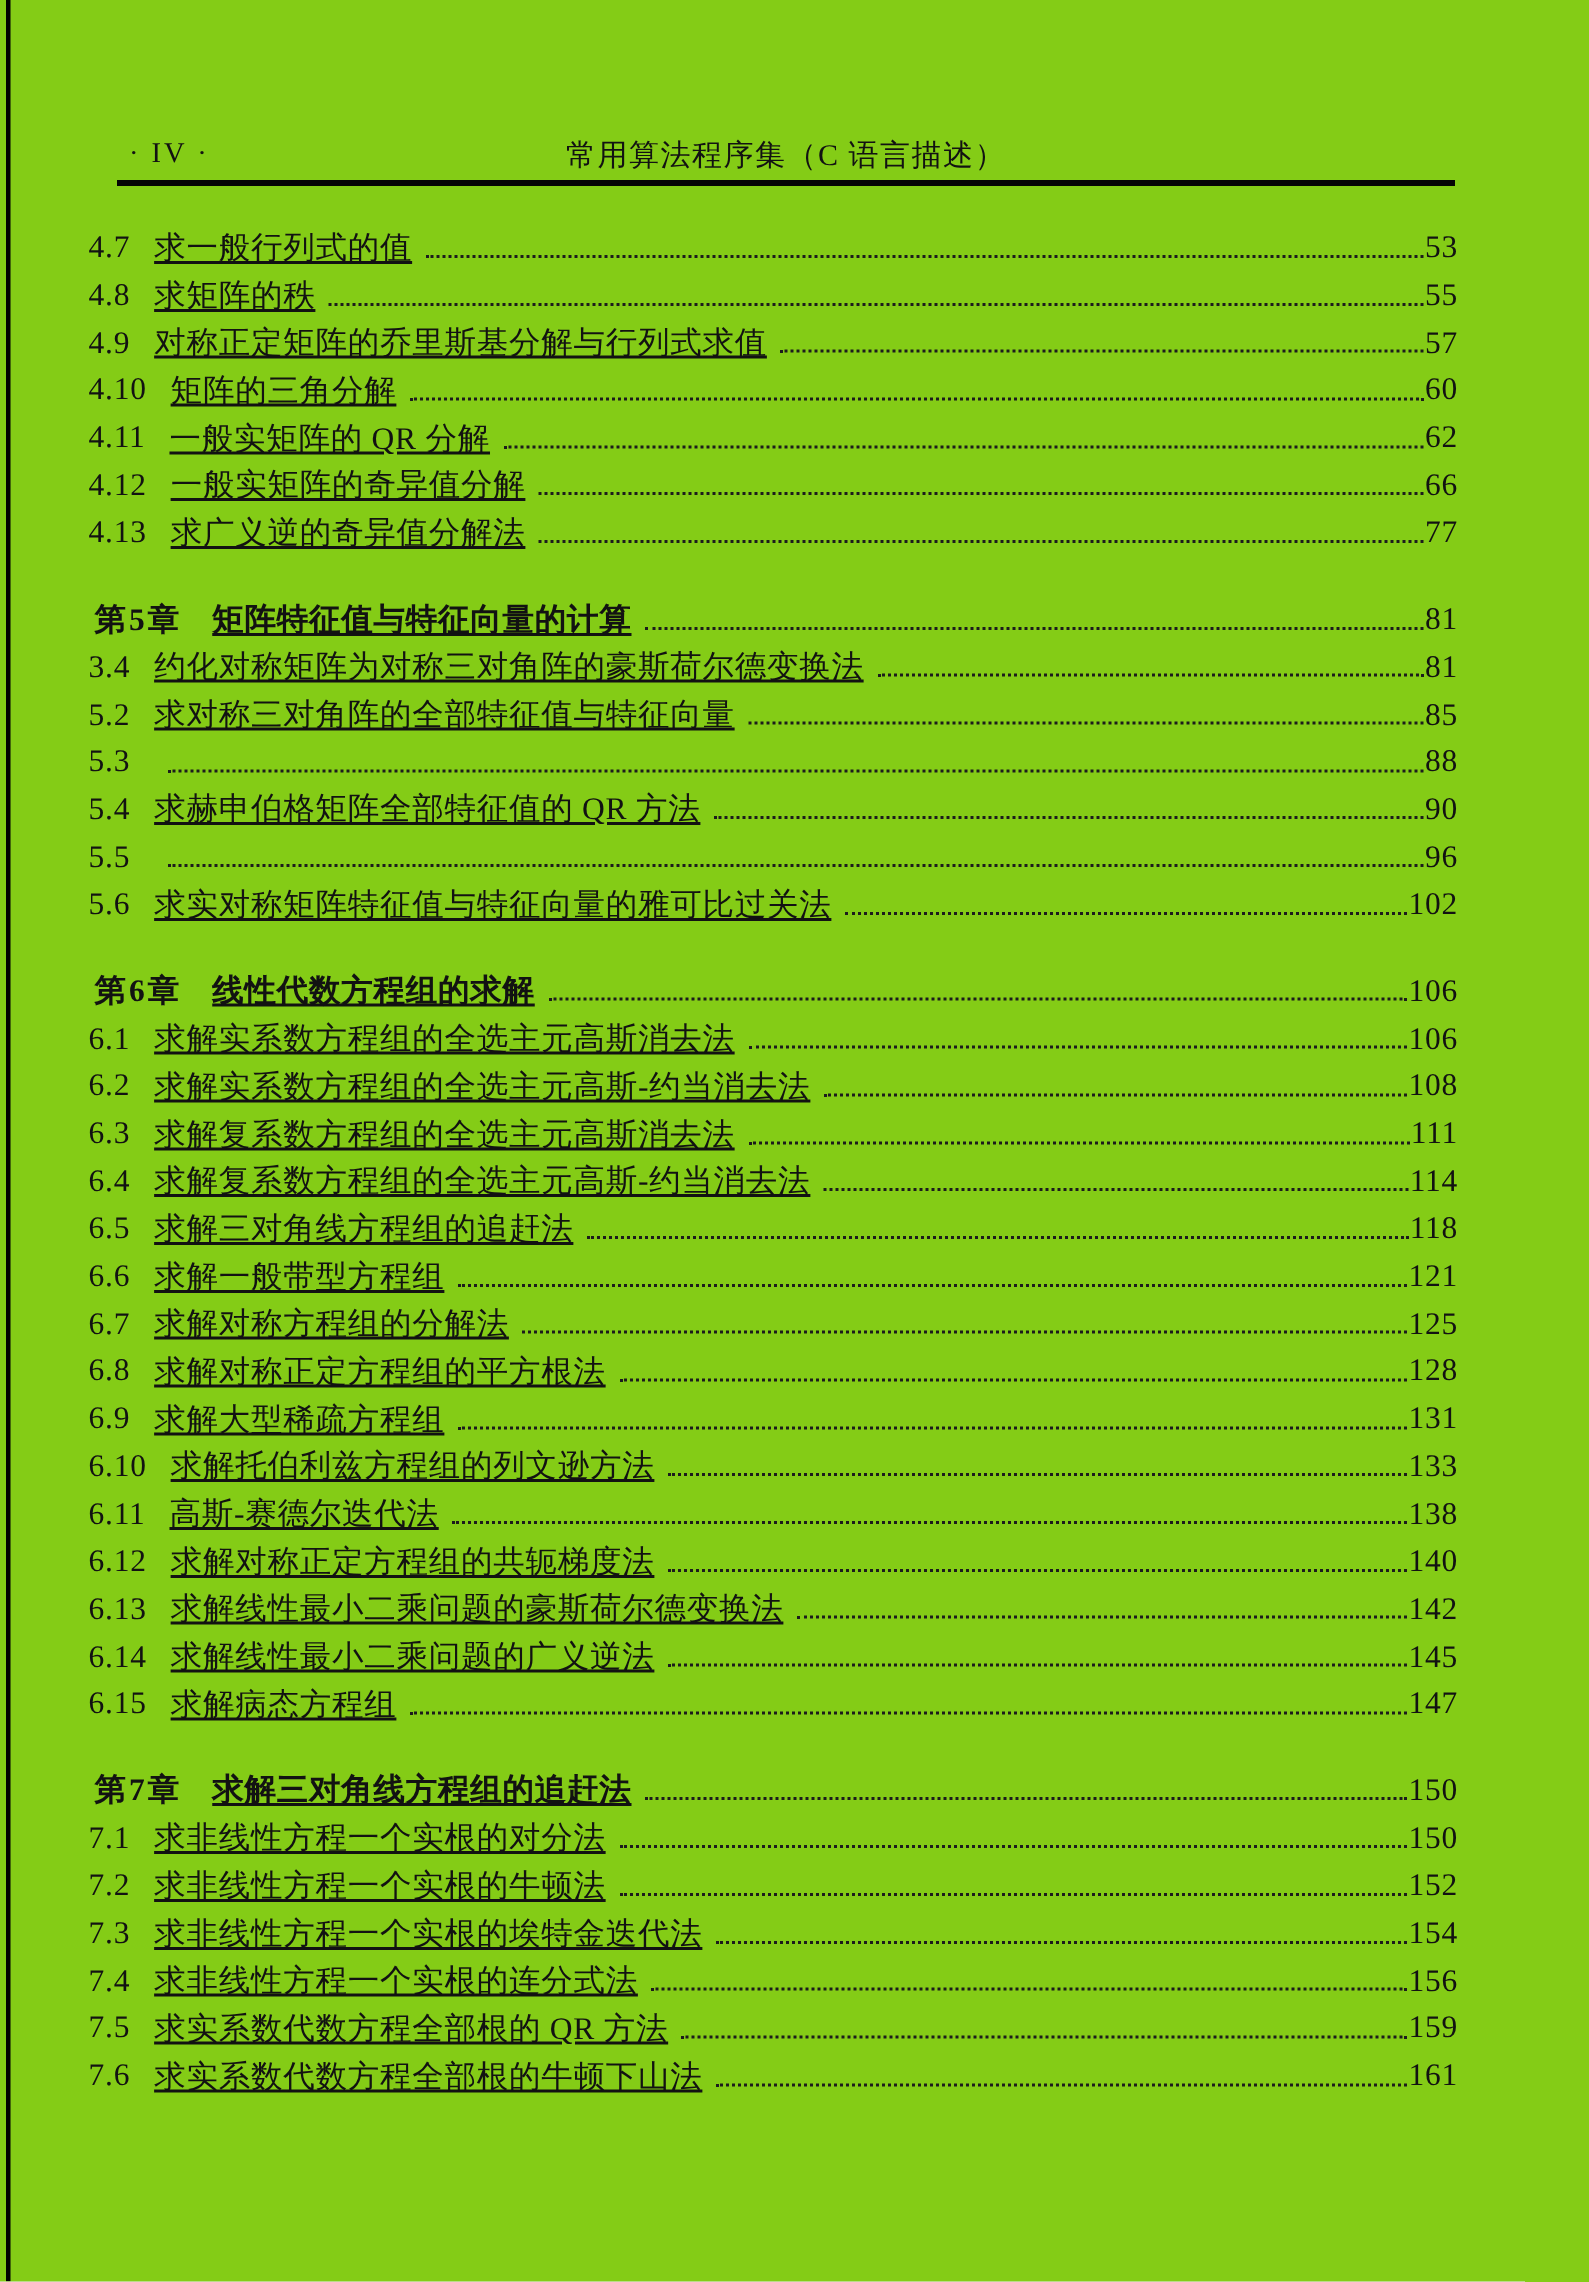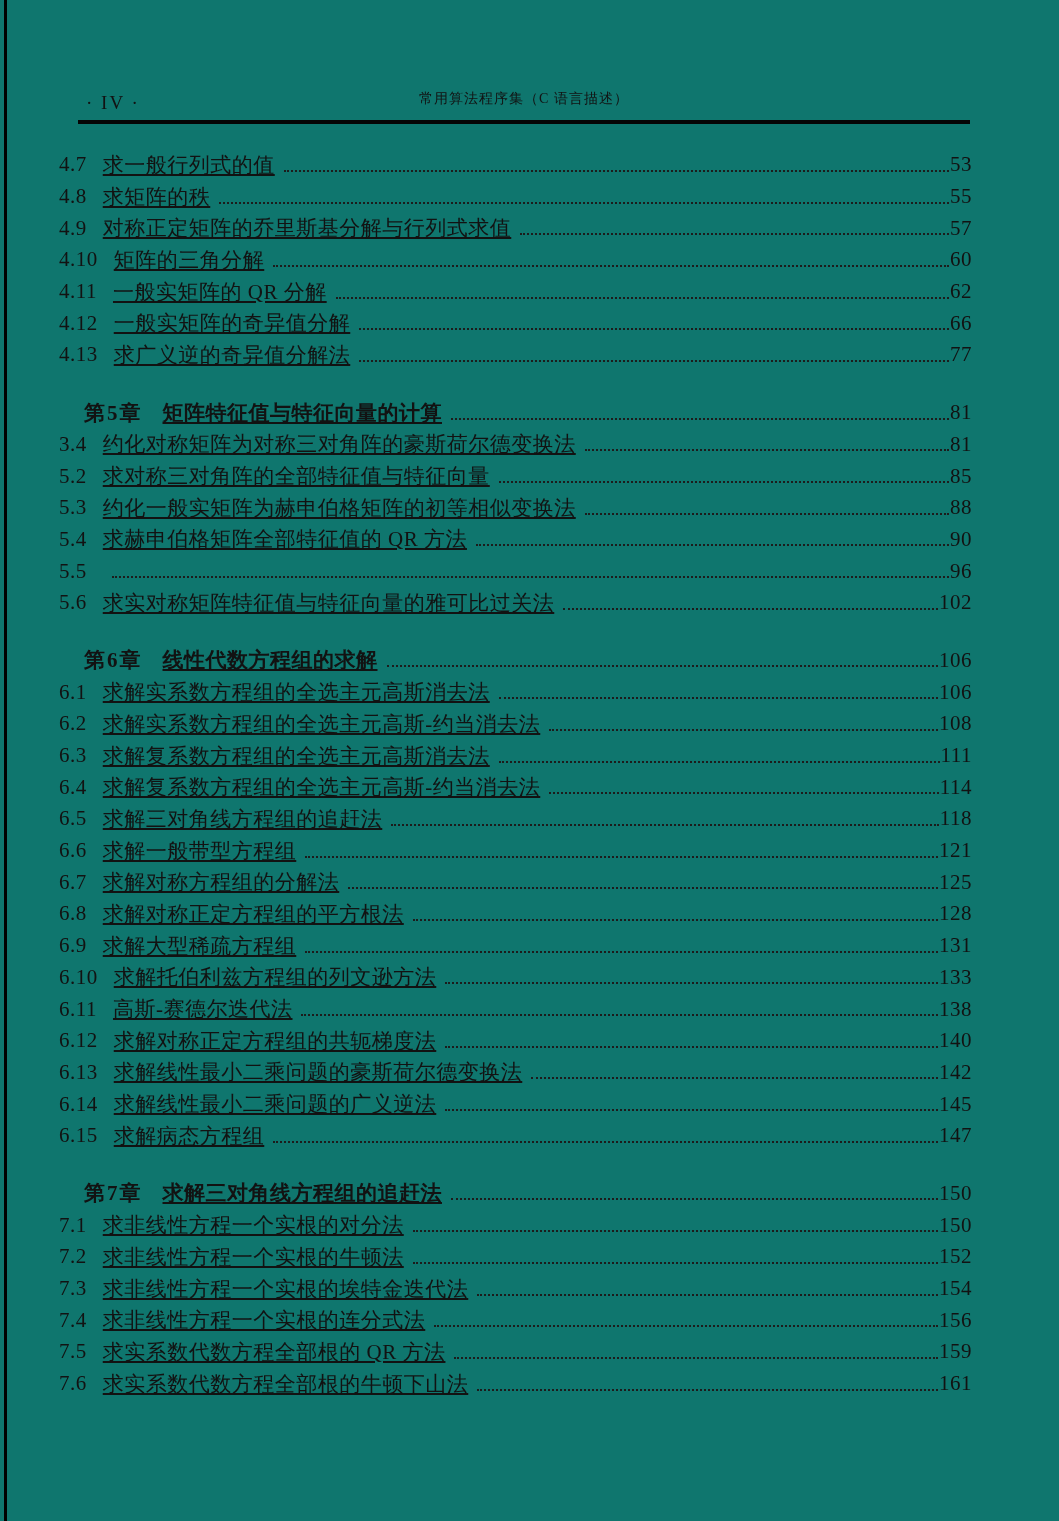--- a/index.html
+++ b/index.html
@@ -1,53 +1,53 @@
 <!DOCTYPE html>
 <html><head>
 <meta charset="utf-8">
 <style>
   html,body { margin:0; padding:0; background:#e8e8e8; }
   .page {
     position:relative;
     width:1059px; height:1521px;
     margin:0 auto;
-    background:#0f766e;
+    background:#84cc16;
     color:#121212;
     font-family:"Liberation Serif","DejaVu Serif",serif;
     overflow:hidden;
   }
   
   .edge-line {
     position:absolute; left:4px; top:0; bottom:0; width:3px;
     background:#000;
   }
   
   .header { position:absolute; top:90px; left:78px; right:89px; height:30px; }
   .page-marker {
     position:absolute; left:8px; top:2px;
     font-size:19px; letter-spacing:2px; white-space:nowrap;
   }
   .running-title {
     position:absolute; left:0; right:0; top:0;
-    text-align:center; font-size:14px; letter-spacing:1px; white-space:nowrap;
+    text-align:center; font-size:20px; letter-spacing:1px; white-space:nowrap;
   }
   .header-rule {
     position:absolute; top:120px; left:78px; width:892px; height:4px;
     background:#050505;
   }
   
   .toc { position:absolute; top:149px; left:0; right:0; }
   .row {
     display:flex; align-items:center;
     height:31.7px;
     padding-left:59px; padding-right:87px;
     font-size:21px; white-space:nowrap;
   }
   .row.chapter {
-    padding-left:84px;
+    padding-left:63px;
     font-weight:bold;
     margin-top:26px;
   }
   .num { margin-right:16px; letter-spacing:0.5px; }
   .row.chapter .num { letter-spacing:2px; margin-right:20px; }
   .title { letter-spacing:0.5px;text-decoration:underline; }
   .leader {
     flex:1 1 auto;
     height:0;
     border-bottom:2.5px dotted #1c1c1c;
@@ -126,21 +126,20 @@
         <span class="pagenum">81</span>
       </div>
       <div class="row">
         <span class="num">5.2</span>
         <span class="title">求对称三对角阵的全部特征值与特征向量</span>
         <span class="leader"></span>
         <span class="pagenum">85</span>
       </div>
       <div class="row">
         <span class="num">5.3</span>
-        <span class="title">约化一般实矩阵为赫申伯格矩阵的初等相似变换法</span>
         <span class="leader"></span>
         <span class="pagenum">88</span>
       </div>
       <div class="row">
         <span class="num">5.4</span>
         <span class="title">求赫申伯格矩阵全部特征值的 QR 方法</span>
         <span class="leader"></span>
         <span class="pagenum">90</span>
       </div>
       <div class="row">

